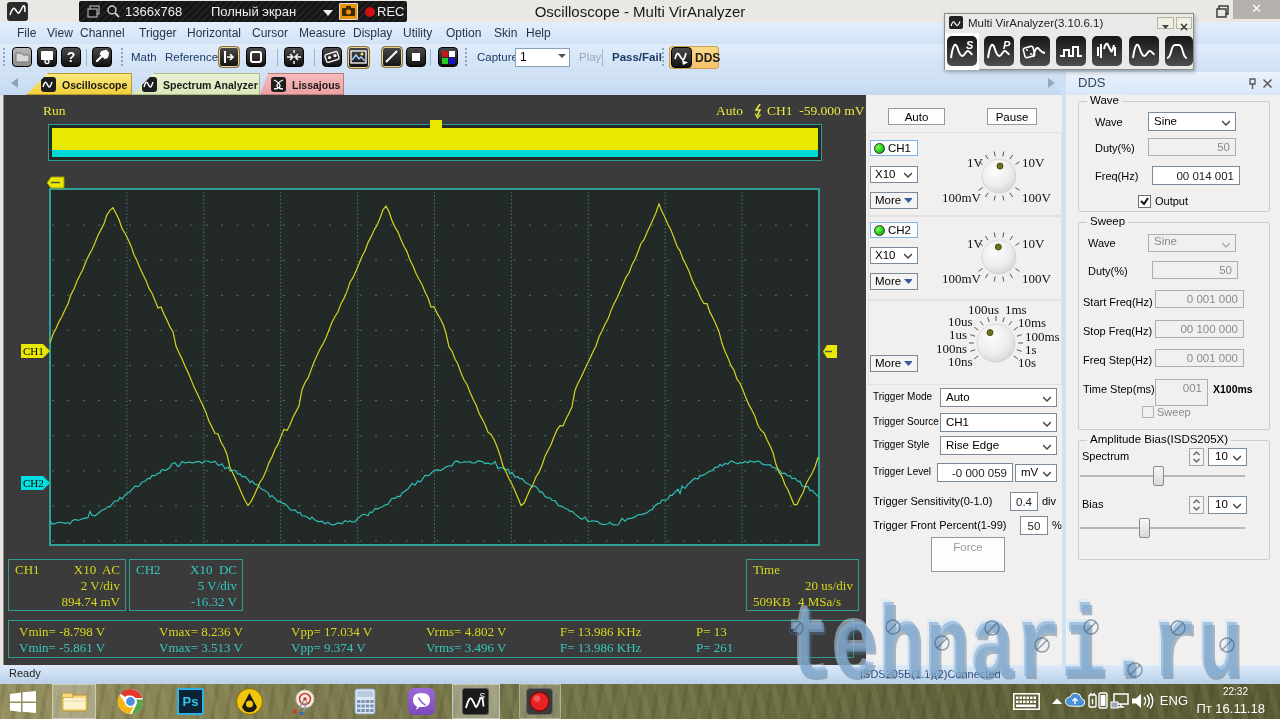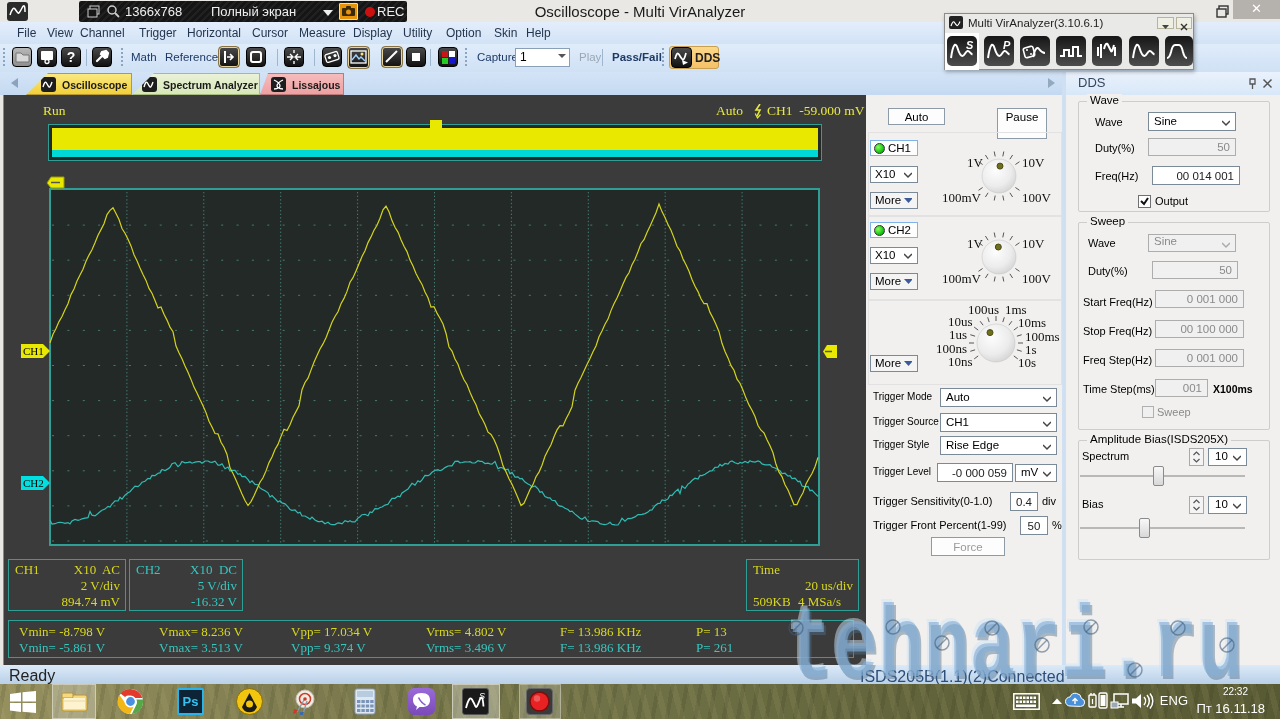--- a/index.html
+++ b/index.html
@@ -43,21 +43,21 @@
 .combo .arr { position:absolute; right:5px; top:4px; width:8px; height:8px; }
 .knoblabel { position:absolute; font-family:"Liberation Serif", serif; font-size:13px; color:#111; }
 
 #ddshead { left:1066px; top:72px; width:214px; height:23px; background:linear-gradient(#eaf2fc,#d8e7f8); font-size:13px; color:#33475e; }
 #dds { left:1066px; top:95px; width:214px; height:570px; background:#f1f0ee; font-size:11px; }
 .group { position:absolute; border:1px solid #cdcdcd; border-radius:2px; }
 .glabel { position:absolute; top:-8px; left:8px; background:#f1f0ee; padding:0 3px; font-size:11.5px; }
 .dfield { position:absolute; border:1px solid #adadad; background:#f0f0f0; color:#8a8a8a; font-size:11.5px; text-align:right; padding-right:5px; }
 .wfield { position:absolute; border:1px solid #7a8a99; background:#fff; color:#222; font-size:11.5px; text-align:right; padding-right:5px; }
 
-#statusbar { left:0; top:665px; width:1280px; height:19px; background:linear-gradient(#dceaf8,#b9d0e8); font-size:16px; color:#222; }
+#statusbar { left:0; top:665px; width:1280px; height:19px; background:linear-gradient(#dceaf8,#b9d0e8); font-size:11px; color:#222; }
 
 #taskbar { left:0; top:684px; width:1280px; height:35px; background-image:repeating-linear-gradient(75deg, rgba(200,190,130,0.10) 0 6px, transparent 6px 16px), repeating-linear-gradient(-80deg, rgba(35,40,18,0.12) 0 4px, transparent 4px 14px), linear-gradient(90deg,#96905f,#7c7a4e 25%,#6e7045 50%,#60623a 75%,#585a34); }
 .tkico { position:absolute; top:4px; width:27px; height:27px; }
 #tray { position:absolute; right:0; top:0; height:35px; color:#fff; font-size:13px; } #tray span { white-space:nowrap; }
 
 #wm { left:787px; top:591px; width:480px; height:100px; font-family:"Liberation Mono", monospace; font-weight:bold; font-size:76px; letter-spacing:0px; color:rgba(130,175,215,0.62); text-shadow:2px 2px 0 rgba(80,110,140,0.45), -2px -2px 0 rgba(205,228,245,0.5); transform:scaleY(1.35); transform-origin:0 0; }
 
 #float { left:944px; top:13px; width:250px; height:57px; background:#e9e9e7; border:1px solid #8b8b8b; box-shadow:1px 2px 4px rgba(0,0,0,0.3); }
 #float .fbtn { position:absolute; top:22px; width:30px; height:30px; background:linear-gradient(#161616,#4d4d4d); border-radius:5px; }
 </style>
@@ -324,21 +324,21 @@
         <line x1="142.9" y1="230.2" x2="145.9" y2="226.2" stroke="#555" stroke-width="1"></line>
         <line x1="147.8" y1="235.1" x2="151.8" y2="232.1" stroke="#555" stroke-width="1"></line>
         <line x1="150.9" y1="241.2" x2="155.7" y2="239.7" stroke="#555" stroke-width="1"></line>
         <line x1="152.0" y1="248.0" x2="157.0" y2="248.0" stroke="#555" stroke-width="1"></line>
         <line x1="150.9" y1="254.8" x2="155.7" y2="256.3" stroke="#555" stroke-width="1"></line>
         <line x1="147.8" y1="260.9" x2="151.8" y2="263.9" stroke="#555" stroke-width="1"></line>
         <circle cx="130" cy="248" r="19" fill="url(#kg)" stroke="#c0c0c0" stroke-width="0.5"></circle>
         <circle cx="124.0" cy="237.6" r="3" fill="#6e7020" stroke="#4a4c12"></circle>
       </svg>
     <div class="btn" style="left:22px;top:13px;width:57px;height:17px;line-height:16px">Auto</div>
-    <div class="btn" style="left:131px;top:13px;width:50px;height:31px;line-height:16px">Pause</div>
+    <div class="btn" style="left:121px;top:13px;width:50px;height:17px;line-height:16px">Pause</div>
     <div style="position:absolute;left:2px;top:37px;width:194px;height:84px;border:1px solid #e2e2e2"></div>
     <div style="position:absolute;left:2px;top:121px;width:194px;height:84px;border:1px solid #e2e2e2"></div>
     <div style="position:absolute;left:2px;top:205px;width:194px;height:85px;border:1px solid #e2e2e2"></div>
     <div class="btn" style="left:4px;top:45px;width:48px;height:16px;border:1px solid #7eb4ea">
         <span style="position:absolute;left:3px;top:2px;width:11px;height:11px;border-radius:50%;background:radial-gradient(circle at 35% 35%, #8aff5a, #18c818 60%, #0a8a0a);border:1px solid #333"></span>
         <span style="position:absolute;left:17px;top:1px">CH1</span>
       </div>
     <div class="combo" style="left:4px;top:71px;width:48px;height:17px">
         <span style="position:absolute;left:4px;top:1px">X10</span>
         <svg class="arr" width="8" height="8">
@@ -419,21 +419,21 @@
         <svg class="arr" width="8" height="8" style="top:5px">
           <path d="M0 2 l4 4 4 -4" stroke="#444" stroke-width="1.5" fill="none"></path>
         </svg>
       </div>
     <div style="position:absolute;left:7px;top:400px">Trigger Sensitivity(0-1.0)</div>
     <div class="wfield" style="left:144px;top:397px;width:28px;height:19px;line-height:18px;text-align:center;padding:0">0.4</div>
     <div style="position:absolute;left:176px;top:400px">div</div>
     <div style="position:absolute;left:7px;top:424px">Trigger Front Percent(1-99)</div>
     <div class="wfield" style="left:154px;top:421px;width:28px;height:19px;line-height:18px;text-align:center;padding:0">50</div>
     <div style="position:absolute;left:186px;top:424px">%</div>
-    <div class="btn" style="left:65px;top:442px;width:74px;height:19px;line-height:18px;color:#9a9a9a">Force</div>
+    <div class="btn" style="left:65px;top:442px;width:74px;height:35px;line-height:18px;color:#9a9a9a">Force</div>
   </div>
 
   <div class="abs" style="left:1062px;top:72px;width:5px;height:593px;background:#cfe0f3"></div>
   <div class="abs" id="ddshead">
       <span style="position:absolute;left:12px;top:3px">DDS</span>
     <svg style="position:absolute;left:180px;top:6px" width="12" height="12">
         <path d="M4 1 h5 v5 h-5z M6.5 6 v5" stroke="#555" stroke-width="1.3" fill="none"></path>
       </svg>
     <svg style="position:absolute;left:196px;top:6px" width="11" height="11">
         <path d="M1.5 1.5 l8 8 M9.5 1.5 l-8 8" stroke="#555" stroke-width="1.5"></path>
@@ -467,21 +467,21 @@
         </svg></div>
     <div style="position:absolute;left:22px;top:170px">Duty(%)</div>
     <div class="dfield" style="left:86px;top:166px;width:86px;height:18px;line-height:17px">50</div>
     <div style="position:absolute;left:17px;top:201px">Start Freq(Hz)</div>
     <div class="dfield" style="left:89px;top:195px;width:89px;height:18px;line-height:17px">0 001 000</div>
     <div style="position:absolute;left:17px;top:230px">Stop Freq(Hz)</div>
     <div class="dfield" style="left:89px;top:225px;width:89px;height:18px;line-height:17px">00 100 000</div>
     <div style="position:absolute;left:17px;top:259px">Freq Step(Hz)</div>
     <div class="dfield" style="left:89px;top:254px;width:89px;height:18px;line-height:17px">0 001 000</div>
     <div style="position:absolute;left:17px;top:288px">Time Step(ms)</div>
-    <div class="dfield" style="left:89px;top:284px;width:53px;height:18px;line-height:17px">001</div>
+    <div class="dfield" style="left:89px;top:284px;width:53px;height:27px;line-height:17px">001</div>
     <div style="position:absolute;left:147px;top:288px;font-weight:bold;font-size:10.5px">X100ms</div>
     <div style="position:absolute;left:76px;top:311px;width:12px;height:12px;background:#f0f0f0;border:1px solid #b0b0b0"></div>
     <div style="position:absolute;left:91px;top:311px;color:#8a8a8a">Sweep</div>
     <div class="group" style="left:12px;top:345px;width:192px;height:120px">
         <div class="glabel">Amplitude Bias(ISDS205X)</div>
       </div>
     <div style="position:absolute;left:16px;top:355px">Spectrum</div>
     <div style="position:absolute;left:123px;top:353px;width:15px;height:18px;background:#f4f4f4;border:1px solid #a8a8a8"><svg width="13" height="16">
           <path d="M3.5 6 l3 -3 3 3 M3.5 10 l3 3 3 -3" stroke="#555" stroke-width="1.2" fill="none"></path>
         </svg></div>

